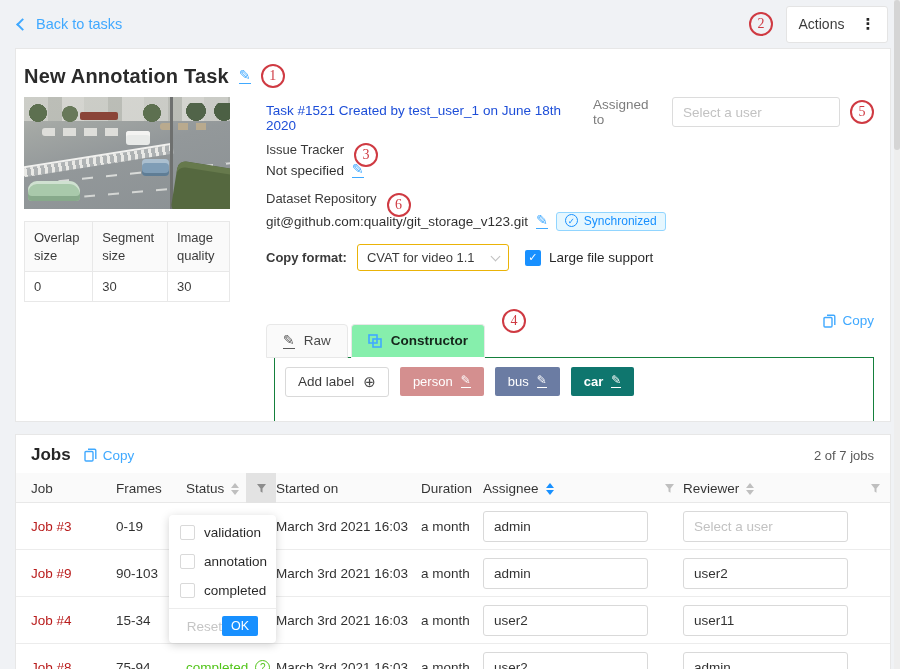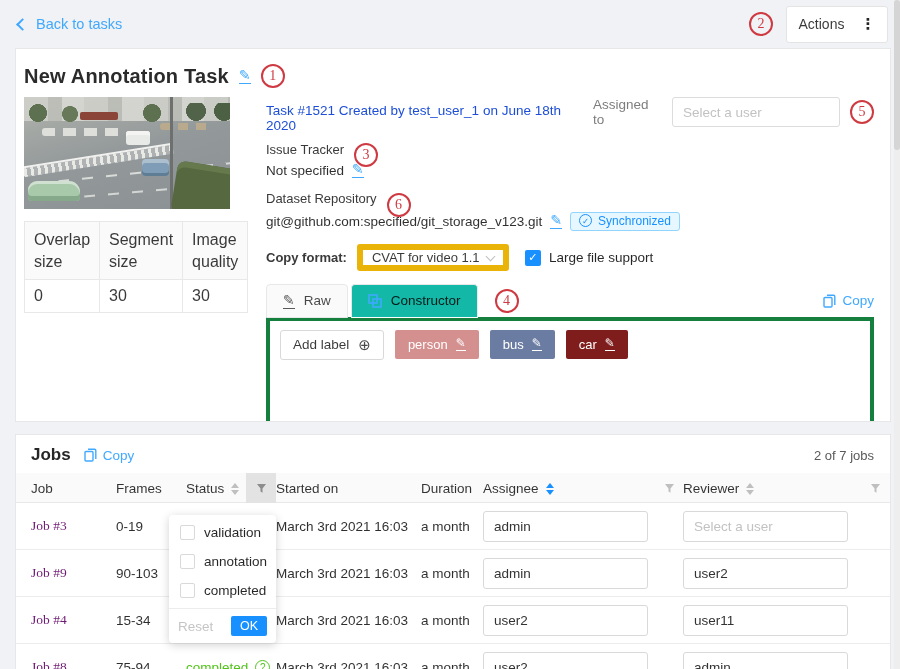--- a/index.html
+++ b/index.html
@@ -48,53 +48,53 @@
   .th-cars-right { top: 26px; right: 18px; width: 52px; height: 7px; border-radius: 3px; background: repeating-linear-gradient(90deg, #b9aa8e 0 10px, transparent 10px 18px); }
   .th-fence { top: 58px; left: -8px; width: 158px; height: 11px; transform: rotate(-9deg); border-top: 2px solid #f1f1ef; background: repeating-linear-gradient(90deg, #e9e9e6 0 3px, rgba(255,255,255,.25) 3px 7px); }
   .th-lane1 { top: 74px; left: 34px; width: 176px; height: 2px; transform: rotate(-6deg); background: repeating-linear-gradient(90deg, #d9dbd9 0 11px, transparent 11px 24px); }
   .th-lane2 { top: 92px; left: 60px; width: 150px; height: 2px; transform: rotate(-5deg); background: repeating-linear-gradient(90deg, #d4d6d4 0 11px, transparent 11px 24px); }
   .th-car-green { bottom: 8px; left: 4px; width: 52px; height: 20px; background: #a9c9ab; border-radius: 9px 11px 4px 4px; box-shadow: inset 0 -5px 0 #87a98b, inset 0 3px 0 rgba(255,255,255,.45); }
   .th-van-blue { top: 62px; left: 118px; width: 27px; height: 17px; background: #7f9db6; border-radius: 4px; box-shadow: inset 0 4px 0 rgba(255,255,255,.35), inset 0 -3px 0 #5f7d95; }
   .th-pole { top: 0; left: 146px; width: 3px; height: 112px; background: #6e706f; }
   .th-hedge { right: -8px; bottom: -8px; width: 64px; height: 52px; background: #55683f; transform: rotate(9deg); border-radius: 8px; box-shadow: inset 0 6px 0 #66794c; }
 
   
-  .params-table { width: 206px; border-collapse: collapse; margin-top: 12px; font-size: 16px; color: rgba(0,0,0,.78); }
+  .params-table { width: 206px; border-collapse: collapse; margin-top: 12px; font-size: 13px; color: rgba(0,0,0,.78); }
   .params-table th, .params-table td { border: 1px solid #e8e8e8; padding: 7px 9px; text-align: left; font-weight: 400; vertical-align: top; }
   .params-table th { background: #fafafa; line-height: 1.35; }
 
   
   .right-col { flex: 1; min-width: 0; }
   .meta-row { display: flex; justify-content: space-between; align-items: flex-start; height: 32px; }
   .task-meta { color: #1d4ed8; font-size: 13.5px; padding-top: 6px; }
   .assigned { display: flex; align-items: center; gap: 10px; color: #7d7d7d; font-size: 13.5px; }
   .assigned input { width: 168px; height: 30px; border: 1px solid #dcdcdc; border-radius: 3px; padding: 0 10px; font-size: 13.5px; font-family: inherit; color: #333; outline: none; }
   input::placeholder { color: #c2c2c2; }
 
   .section { margin-top: 13px; }
   .section-label { font-weight: 400; font-size: 13px; color: #3a3a3a; display: inline-flex; align-items: center; }
   .section .callout { vertical-align: middle; margin-left: 10px; margin-bottom: -10px; }
   .section-value { margin-top: 5px; display: flex; align-items: center; gap: 8px; font-size: 13.5px; color: rgba(0,0,0,.82); }
   .sync-tag { display: inline-flex; align-items: center; gap: 6px; background: #e6f7ff; border: 1px solid #91d5ff; color: #1890ff; font-size: 12px; padding: 1px 8px 2px; border-radius: 3px; cursor: pointer; }
   .circle-icon { width: 13px; height: 13px; min-width: 13px; border: 1px solid currentColor; border-radius: 50%; display: inline-flex; align-items: center; justify-content: center; font-size: 8.5px; line-height: 1; }
 
   .format-row { margin-top: 13px; display: flex; align-items: center; gap: 10px; height: 28px; }
   .format-label { font-weight: 700; font-size: 13px; color: #3a3a3a; }
-  .format-select { width: 152px; height: 27px; border: 6px solid #eab308; border-radius: 3px; background: #fff; display: flex; align-items: center; justify-content: space-between; padding: 0 9px; font-size: 13px; color: rgba(0,0,0,.78); cursor: pointer; }
+  .format-select { width: 152px; height: 27px; border: 1px solid #eab308; border-radius: 3px; background: #fff; display: flex; align-items: center; justify-content: space-between; padding: 0 9px; font-size: 13px; color: rgba(0,0,0,.78); cursor: pointer; }
   .chev-down { width: 7px; height: 7px; border-right: 1.5px solid #bfbfbf; border-bottom: 1.5px solid #bfbfbf; transform: rotate(45deg); margin-top: -3px; }
   .cb-group { display: flex; align-items: center; gap: 8px; margin-left: 6px; cursor: pointer; }
   .checkbox-on { width: 16px; height: 16px; background: #1890ff; border-radius: 2px; color: #fff; display: inline-flex; align-items: center; justify-content: center; font-size: 11px; }
 
   
   .tabs-row { margin-top: 12px; display: flex; align-items: flex-end; position: relative; z-index: 2; }
   .tab { height: 34px; padding: 0 16px; display: flex; align-items: center; gap: 9px; font-size: 13.5px; border: 1px solid #e8e8e8; border-radius: 4px 4px 0 0; background: #fafafa; color: rgba(0,0,0,.72); margin-right: 3px; cursor: pointer; }
-  .tab.active { background: #14b8a6; border-bottom-color: #fff; color: rgba(0,0,0,.85); font-weight: 400; }
+  .tab.active { background: #86efac; border-bottom-color: #fff; color: rgba(0,0,0,.85); font-weight: 700; margin-top: 40px; }
   .tabs-row .callout { align-self: center; margin-left: 14px; }
   .copy-link { margin-left: auto; align-self: center; display: inline-flex; align-items: center; gap: 6px; color: #40a9ff; font-size: 13.5px; cursor: pointer; }
-  .labels-box { border: 4px solid #15803d; margin-top: -1px; height: 108px; padding: 9px 10px; display: flex; align-items: flex-start; gap: 11px; background: #fff; }
+  .labels-box { border: 1px solid #15803d; margin-top: -1px; height: 108px; padding: 9px 10px; display: flex; align-items: flex-start; gap: 11px; background: #fff; margin-left: 8px; }
   .add-label-btn { height: 30px; border: 1px solid #d9d9d9; border-radius: 3px; background: #fff; display: inline-flex; align-items: center; gap: 9px; padding: 0 12px; font-size: 13.5px; color: rgba(0,0,0,.78); cursor: pointer; }
   .plus-circle { font-size: 15px; color: #4a4a4a; line-height: 1; }
   .label-tag { height: 29px; padding: 0 13px; border-radius: 2px; color: #fff; font-size: 13px; display: inline-flex; align-items: center; gap: 8px; cursor: pointer; }
 
   
   .jobs-card { margin-top: 12px; height: 300px; padding: 10px 0 0; position: relative; overflow: visible; }
   .jobs-head { display: flex; align-items: center; gap: 13px; padding: 0 16px 8px 15px; }
   .jobs-title { font-size: 17px; font-weight: 700; color: #262626; }
   .jobs-count { margin-left: auto; font-size: 13px; color: #595959; }
 
@@ -103,30 +103,30 @@
   .th-cell { display: flex; align-items: center; gap: 7px; }
   .sorter { display: flex; flex-direction: column; gap: 2px; margin-top: 1px; }
   .caret-up { width: 0; height: 0; border-left: 4px solid transparent; border-right: 4px solid transparent; border-bottom: 5px solid #bfbfbf; }
   .caret-down { width: 0; height: 0; border-left: 4px solid transparent; border-right: 4px solid transparent; border-top: 5px solid #bfbfbf; }
   .sorter.active .caret-up { border-bottom-color: #1890ff; }
   .sorter.active .caret-down { border-top-color: #1890ff; }
   .funnel-cell { height: 30px; display: flex; align-items: center; justify-content: center; cursor: pointer; }
   .funnel-cell.hl { background: #e3e3e3; }
 
   .jt-row { height: 47px; border-bottom: 1px solid #ececec; font-size: 13.5px; color: rgba(0,0,0,.82); }
-  .job-link { color: #701a75; cursor: pointer; font-family: Liberation Serif, serif; }
+  .job-link { color: #b91c1c; cursor: pointer; }
   .jt-row input { width: 165px; height: 31px; border: 1px solid #d9d9d9; border-radius: 3px; padding: 0 10px; font-size: 13.5px; font-family: inherit; color: #333; outline: none; }
   .status-done { color: #52c41a; display: inline-flex; align-items: center; gap: 7px; }
   .q-icon { width: 15px; height: 15px; min-width: 15px; border: 1px solid #52c41a; border-radius: 50%; color: #52c41a; font-size: 10px; display: inline-flex; align-items: center; justify-content: center; }
 
   
   .filter-dd { position: absolute; left: 153px; top: 80px; width: 107px; background: #fff; border-radius: 4px; box-shadow: 0 2px 10px rgba(0,0,0,.18); z-index: 10; padding-top: 3px; }
   .fd-item { display: flex; align-items: center; gap: 9px; padding: 7px 11px; font-size: 13.5px; color: rgba(0,0,0,.85); cursor: pointer; }
   .fd-checkbox { width: 15px; height: 15px; min-width: 15px; border: 1px solid #d9d9d9; border-radius: 2px; background: #fff; }
-  .fd-footer { border-top: 1px solid #ececec; display: flex; justify-content: space-between; align-items: center; padding: 7px 9px; margin-top: 3px; }
+  .fd-footer { border-top: 1px solid #ececec; display: flex; justify-content: center; align-items: center; padding: 7px 9px; margin-top: 3px; }
   .fd-reset { color: #c5c5c5; font-size: 13.5px; cursor: default; }
   .fd-ok { background: #1890ff; color: #fff; font-size: 12.5px; padding: 3px 9px; border-radius: 2px; cursor: pointer; }
 
   svg { display: block; }
 </style>
 </head>
 <body>
 
 <div class="page">
 
@@ -200,21 +200,21 @@
           <span class="section-label">Issue Tracker</span><span class="callout">3</span>
           <div class="section-value">
             <span>Not specified</span>
             <span class="edit-icon">✎</span>
           </div>
         </div>
 
         <div class="section">
           <span class="section-label">Dataset Repository</span><span class="callout">6</span>
           <div class="section-value">
-            <span>git@github.com:specified/git_storage_v123.git</span>
+            <span>git@github.com:quality/git_storage_v123.git</span>
             <span class="edit-icon">✎</span>
             <span class="sync-tag">
               <span class="circle-icon">✓</span>
               <span>Synchronized</span>
             </span>
           </div>
         </div>
 
         <div class="format-row">
           <span class="format-label">Copy format:</span>
@@ -255,21 +255,21 @@
             <span class="plus-circle">⊕</span>
           </span>
           <span class="label-tag" style="background-color: rgb(212, 143, 143);">
             <span>person</span>
             <span class="edit-icon white">✎</span>
           </span>
           <span class="label-tag" style="background-color: rgb(107, 124, 163);">
             <span>bus</span>
             <span class="edit-icon white">✎</span>
           </span>
-          <span class="label-tag" style="background-color: #7f1d1d;">
+          <span class="label-tag" style="background-color: #0f766e; font-weight: bold;">
             <span>car</span>
             <span class="edit-icon white">✎</span>
           </span>
         </div>
       </div>
     </div>
   </div>
 
   <div class="card jobs-card">
     <div class="jobs-head">

